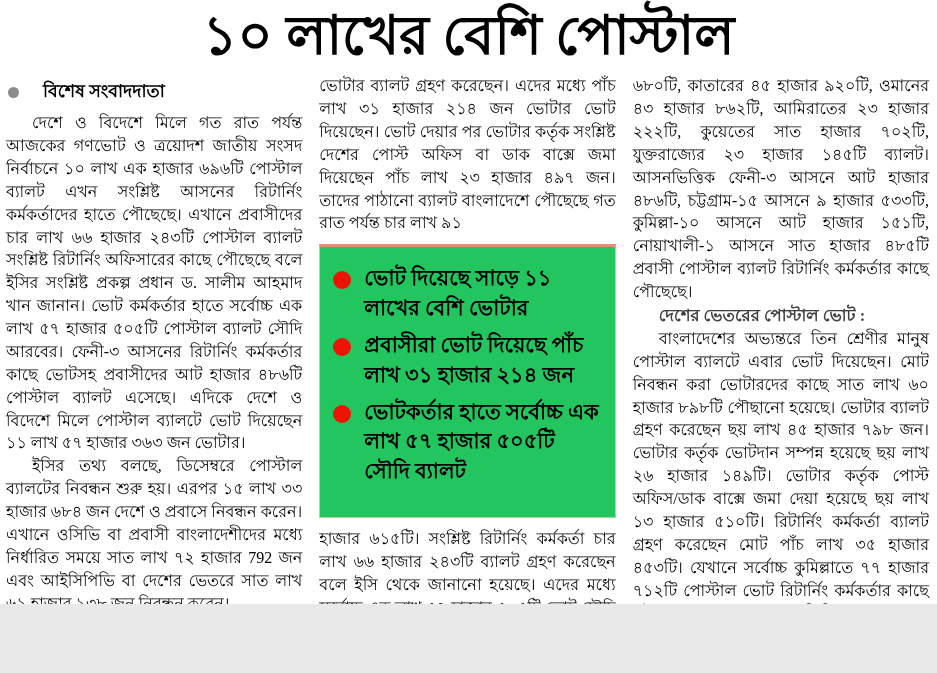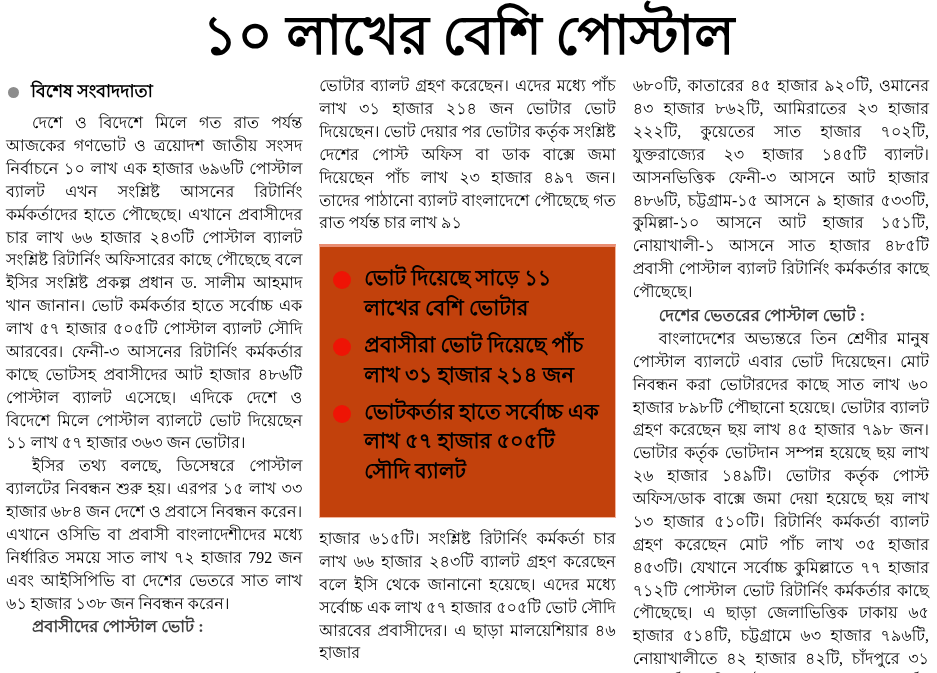--- a/index.html
+++ b/index.html
@@ -1,18 +1,18 @@
 <!DOCTYPE html>
 <html><head>
 <meta charset="utf-8">
 <style>
   * { margin: 0; padding: 0; box-sizing: border-box; }
   html, body { background: #e9e9e9; }
   .page {
-    width: 937px; height: 673px;
+    width: 937px; height: 604px;
     margin: 0 auto;
     background: #ffffff;
     color: #131313;
     font-family: "Liberation Serif", "DejaVu Serif", serif;
     overflow: hidden;
     position: relative;
   }
   .headline {
     text-align: center;
     font-weight: 700;
@@ -40,34 +40,34 @@
   .subhead {
     font-weight: 700;
     font-size: 16.5px;
     line-height: 1.45;
     text-indent: 26px;
     color: #404040;
   }
   .byline {
     display: flex;
     align-items: center;
-    gap: 12px;
+    gap: 24px;
     font-weight: 700;
     font-size: 17.5px;
     margin: 3px 0 5px 2px;
     color: #000;
   }
   .byline-bullet {
     width: 11px; height: 11px;
     border-radius: 50%;
     background: #8c8c8c;
     flex: 0 0 auto;
   }
   .hl-box {
-    background: #c2410c;
+    background: #22c55e;
     border-top: 3px solid #e98d72;
     border-left: 1px solid #f3b49b;
     border-right: 1px solid #f3b49b;
     border-bottom: 1px solid #f3b49b;
     padding: 17px 10px 14px 13px;
     margin: 9px 0 10px 0;
   }
   .hl-item {
     display: flex;
     align-items: flex-start;

